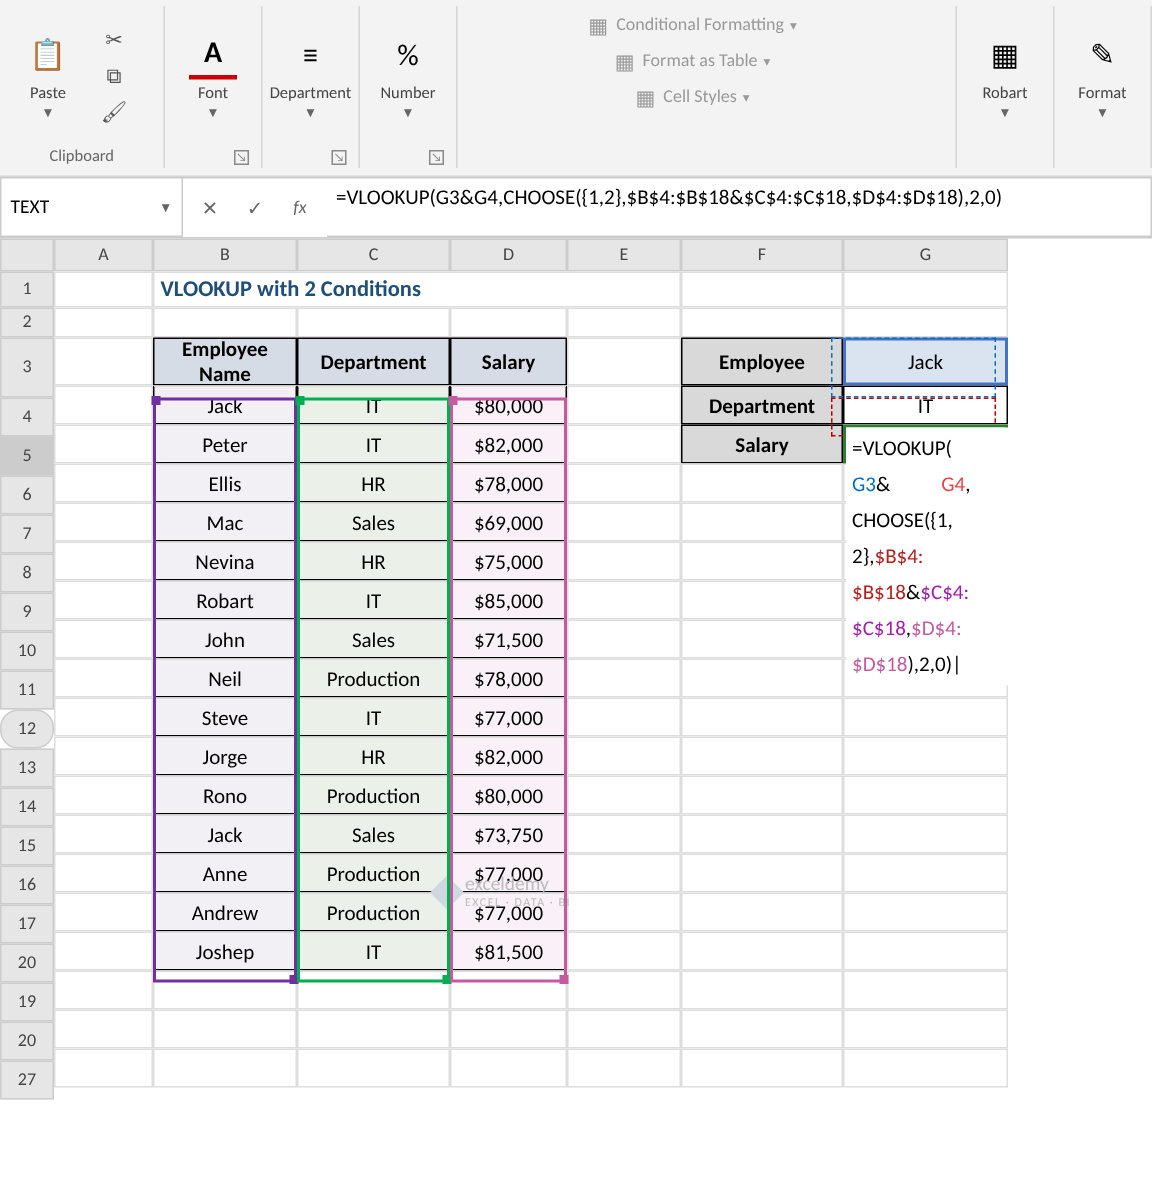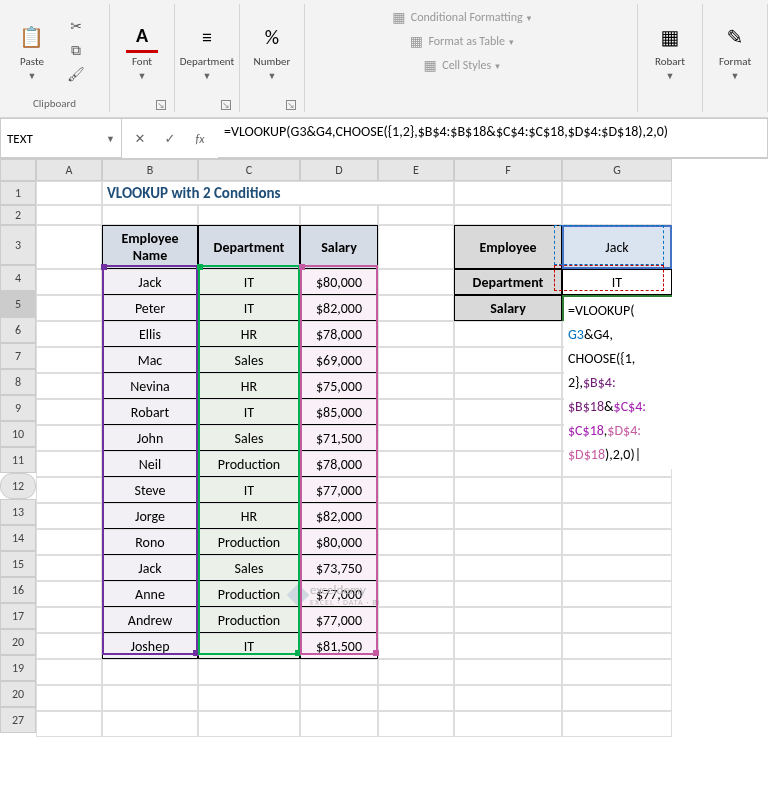--- a/index.html
+++ b/index.html
@@ -62,22 +62,22 @@
   .lookup-header { background: #d9d9d9; font-weight: bold; border: 1px solid #000 !important; text-align: center; justify-content: center; }
   .lookup-value { border: 1px solid #000 !important; justify-content: center; }
 
   
   .g3-sel { background: #dae3f0; border: 2px solid #4472c4 !important; justify-content: center; }
 
   
   .g5-edit { border: 2px solid #2e7d32 !important; background: #fff; font-family: Calibri, Arial, sans-serif; font-size: 14px; padding: 2px 4px; overflow: visible; z-index: 10; position: relative; }
   .txt-black { color: #000; }
   .txt-blue { color: #0070c0; }
-  .txt-red { color: #000000; }
-  .txt-purple { color: #701a75; }
+  .txt-red { color: #ef4444; margin-left: 34px; }
+  .txt-purple { color: #b91c1c; }
   .txt-green { color: #a21caf; }
   .txt-magenta { color: #c55aa0; }
 
   
   .range-box { position: absolute; pointer-events: none; z-index: 5; }
   .range-b { left: 66px; top: 84px; width: 96px; height: 390px; border: 2px solid #7030a0; }
   .range-c { left: 162px; top: 84px; width: 102px; height: 390px; border: 2px solid #00b050; }
   .range-d { left: 264px; top: 84px; width: 78px; height: 390px; border: 2px solid #c55aa0; }
   .range-g3 { left: 518px; top: 44px; width: 110px; height: 40px; border: 1px dashed #0070c0; }
   .range-g4 { left: 518px; top: 84px; width: 110px; height: 26px; border: 1px dashed #c00000; }
@@ -257,21 +257,21 @@
         </div>
         <div class="row" style="height: 20px;">
           <div class="cell col-A"></div>
           <div class="cell col-B"></div>
           <div class="cell col-C"></div>
           <div class="cell col-D"></div>
           <div class="cell col-E"></div>
           <div class="cell col-F"></div>
           <div class="cell col-G"></div>
         </div>
-        <div class="row" style="height: 44px;">
+        <div class="row" style="height: 32px;">
           <div class="cell col-A"></div>
           <div class="cell col-B main-header">Employee
 Name</div>
           <div class="cell col-C main-header">Department</div>
           <div class="cell col-D main-header">Salary</div>
           <div class="cell col-E"></div>
           <div class="cell col-F lookup-header">Employee</div>
           <div class="cell col-G g3-sel">Jack</div>
         </div>
         <div class="row" style="height: 26px;">

